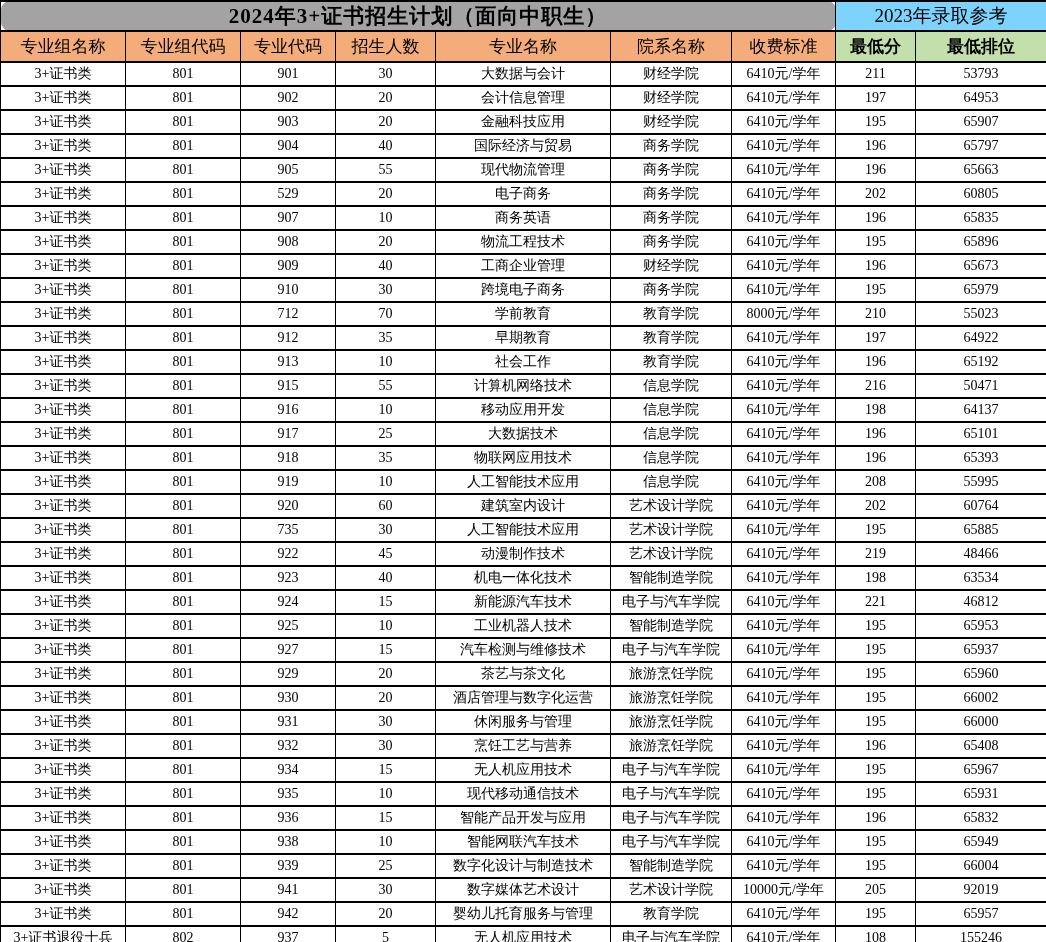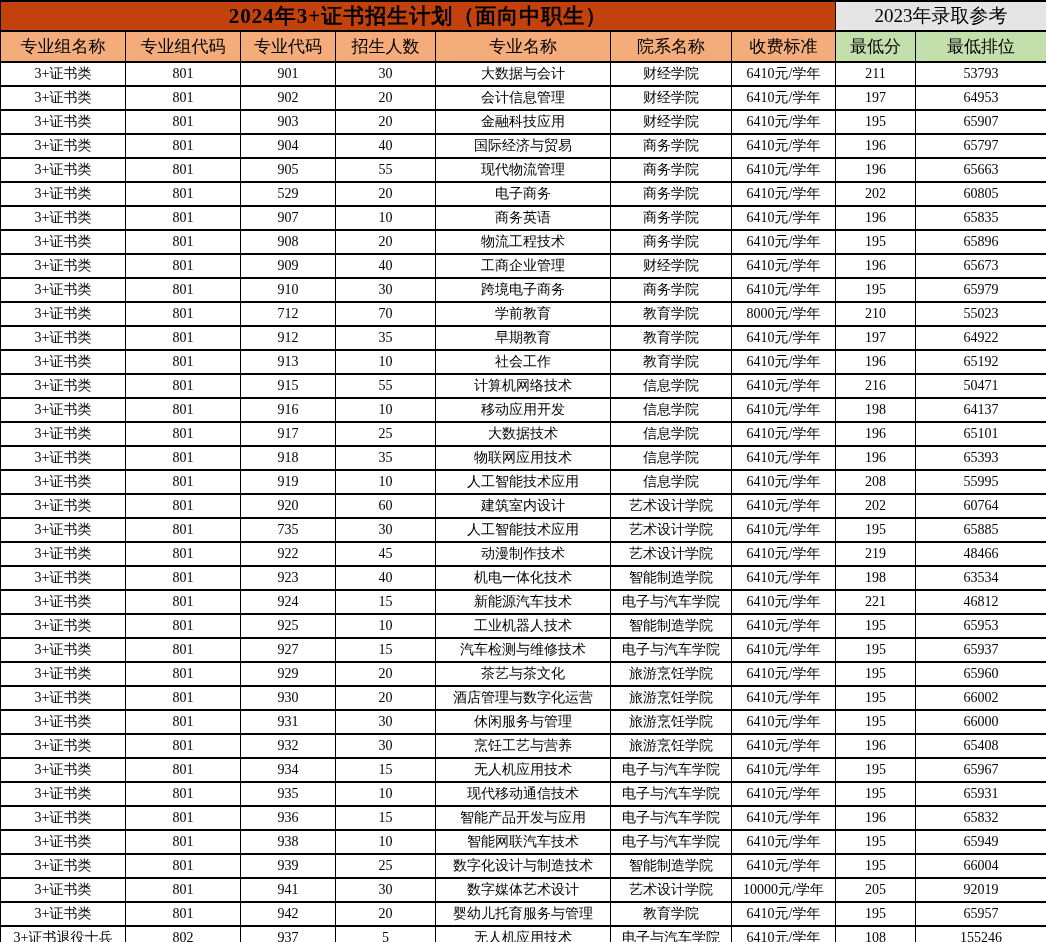--- a/index.html
+++ b/index.html
@@ -13,28 +13,28 @@
   }
   th,td{
     border:1px solid #000;
     border-top-width:2px;border-bottom-width:2px;
     text-align:center;vertical-align:middle;
     padding:0 2px;overflow:hidden;white-space:nowrap;
     color:#000;font-weight:normal;
   }
   tr.title-row th{height:24px;}
   .title-left{
-    background:#c2410c;font-size:21px;font-weight:bold;letter-spacing:1px;
+    background:#a3a3a3;font-size:21px;font-weight:bold;letter-spacing:1px;border-radius:9px;
   }
   .title-right{
-    background:#e5e5e5;font-size:19px;font-weight:normal;
+    background:#7dd3fc;font-size:19px;font-weight:normal;
   }
   tr.header-row th{height:29px;font-size:17px;margin-left:21px;}
   tr.header-row th.orange{background:#F5AC7B;}
-  tr.header-row th.green{background:#C3DFAB;}
+  tr.header-row th.green{background:#C3DFAB;font-weight:bold;}
   tbody td{height:22px;font-size:14px;background:#ffffff;}
 </style>
 </head>
 <body>
 
 <div class="screen">
   <table>
     <colgroup>
       <col style="width:125px">
         <col style="width:115px">

